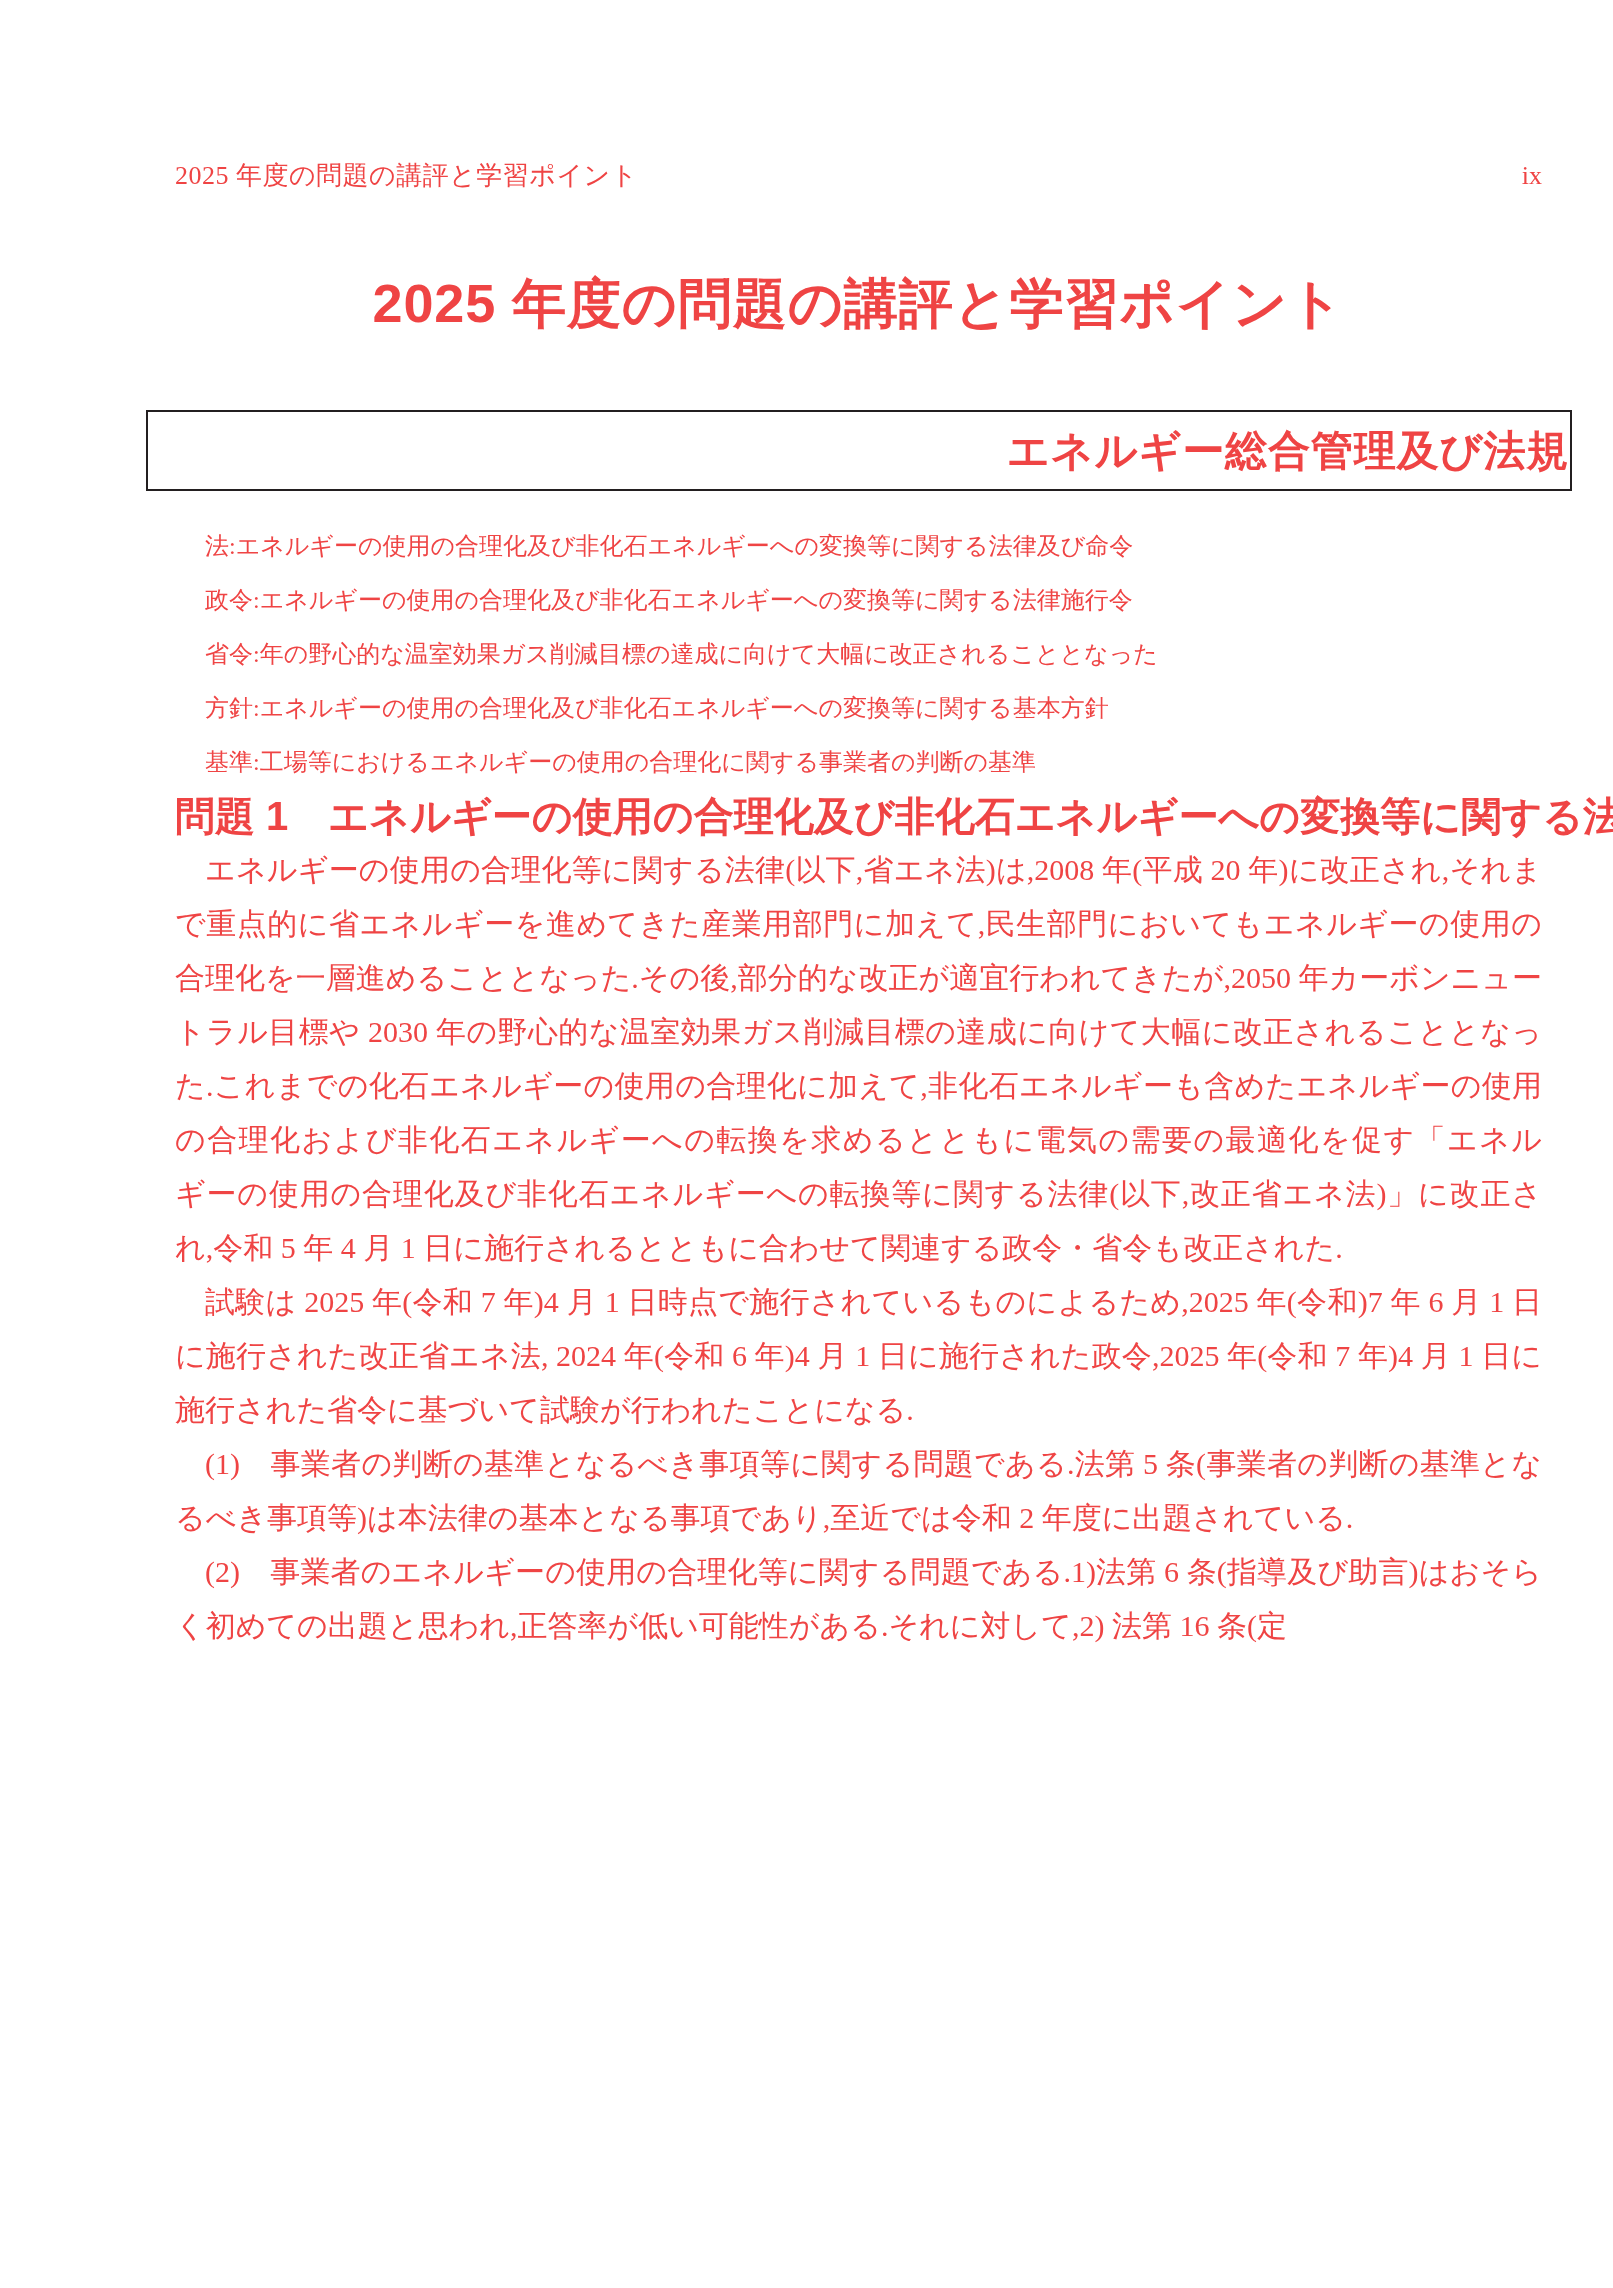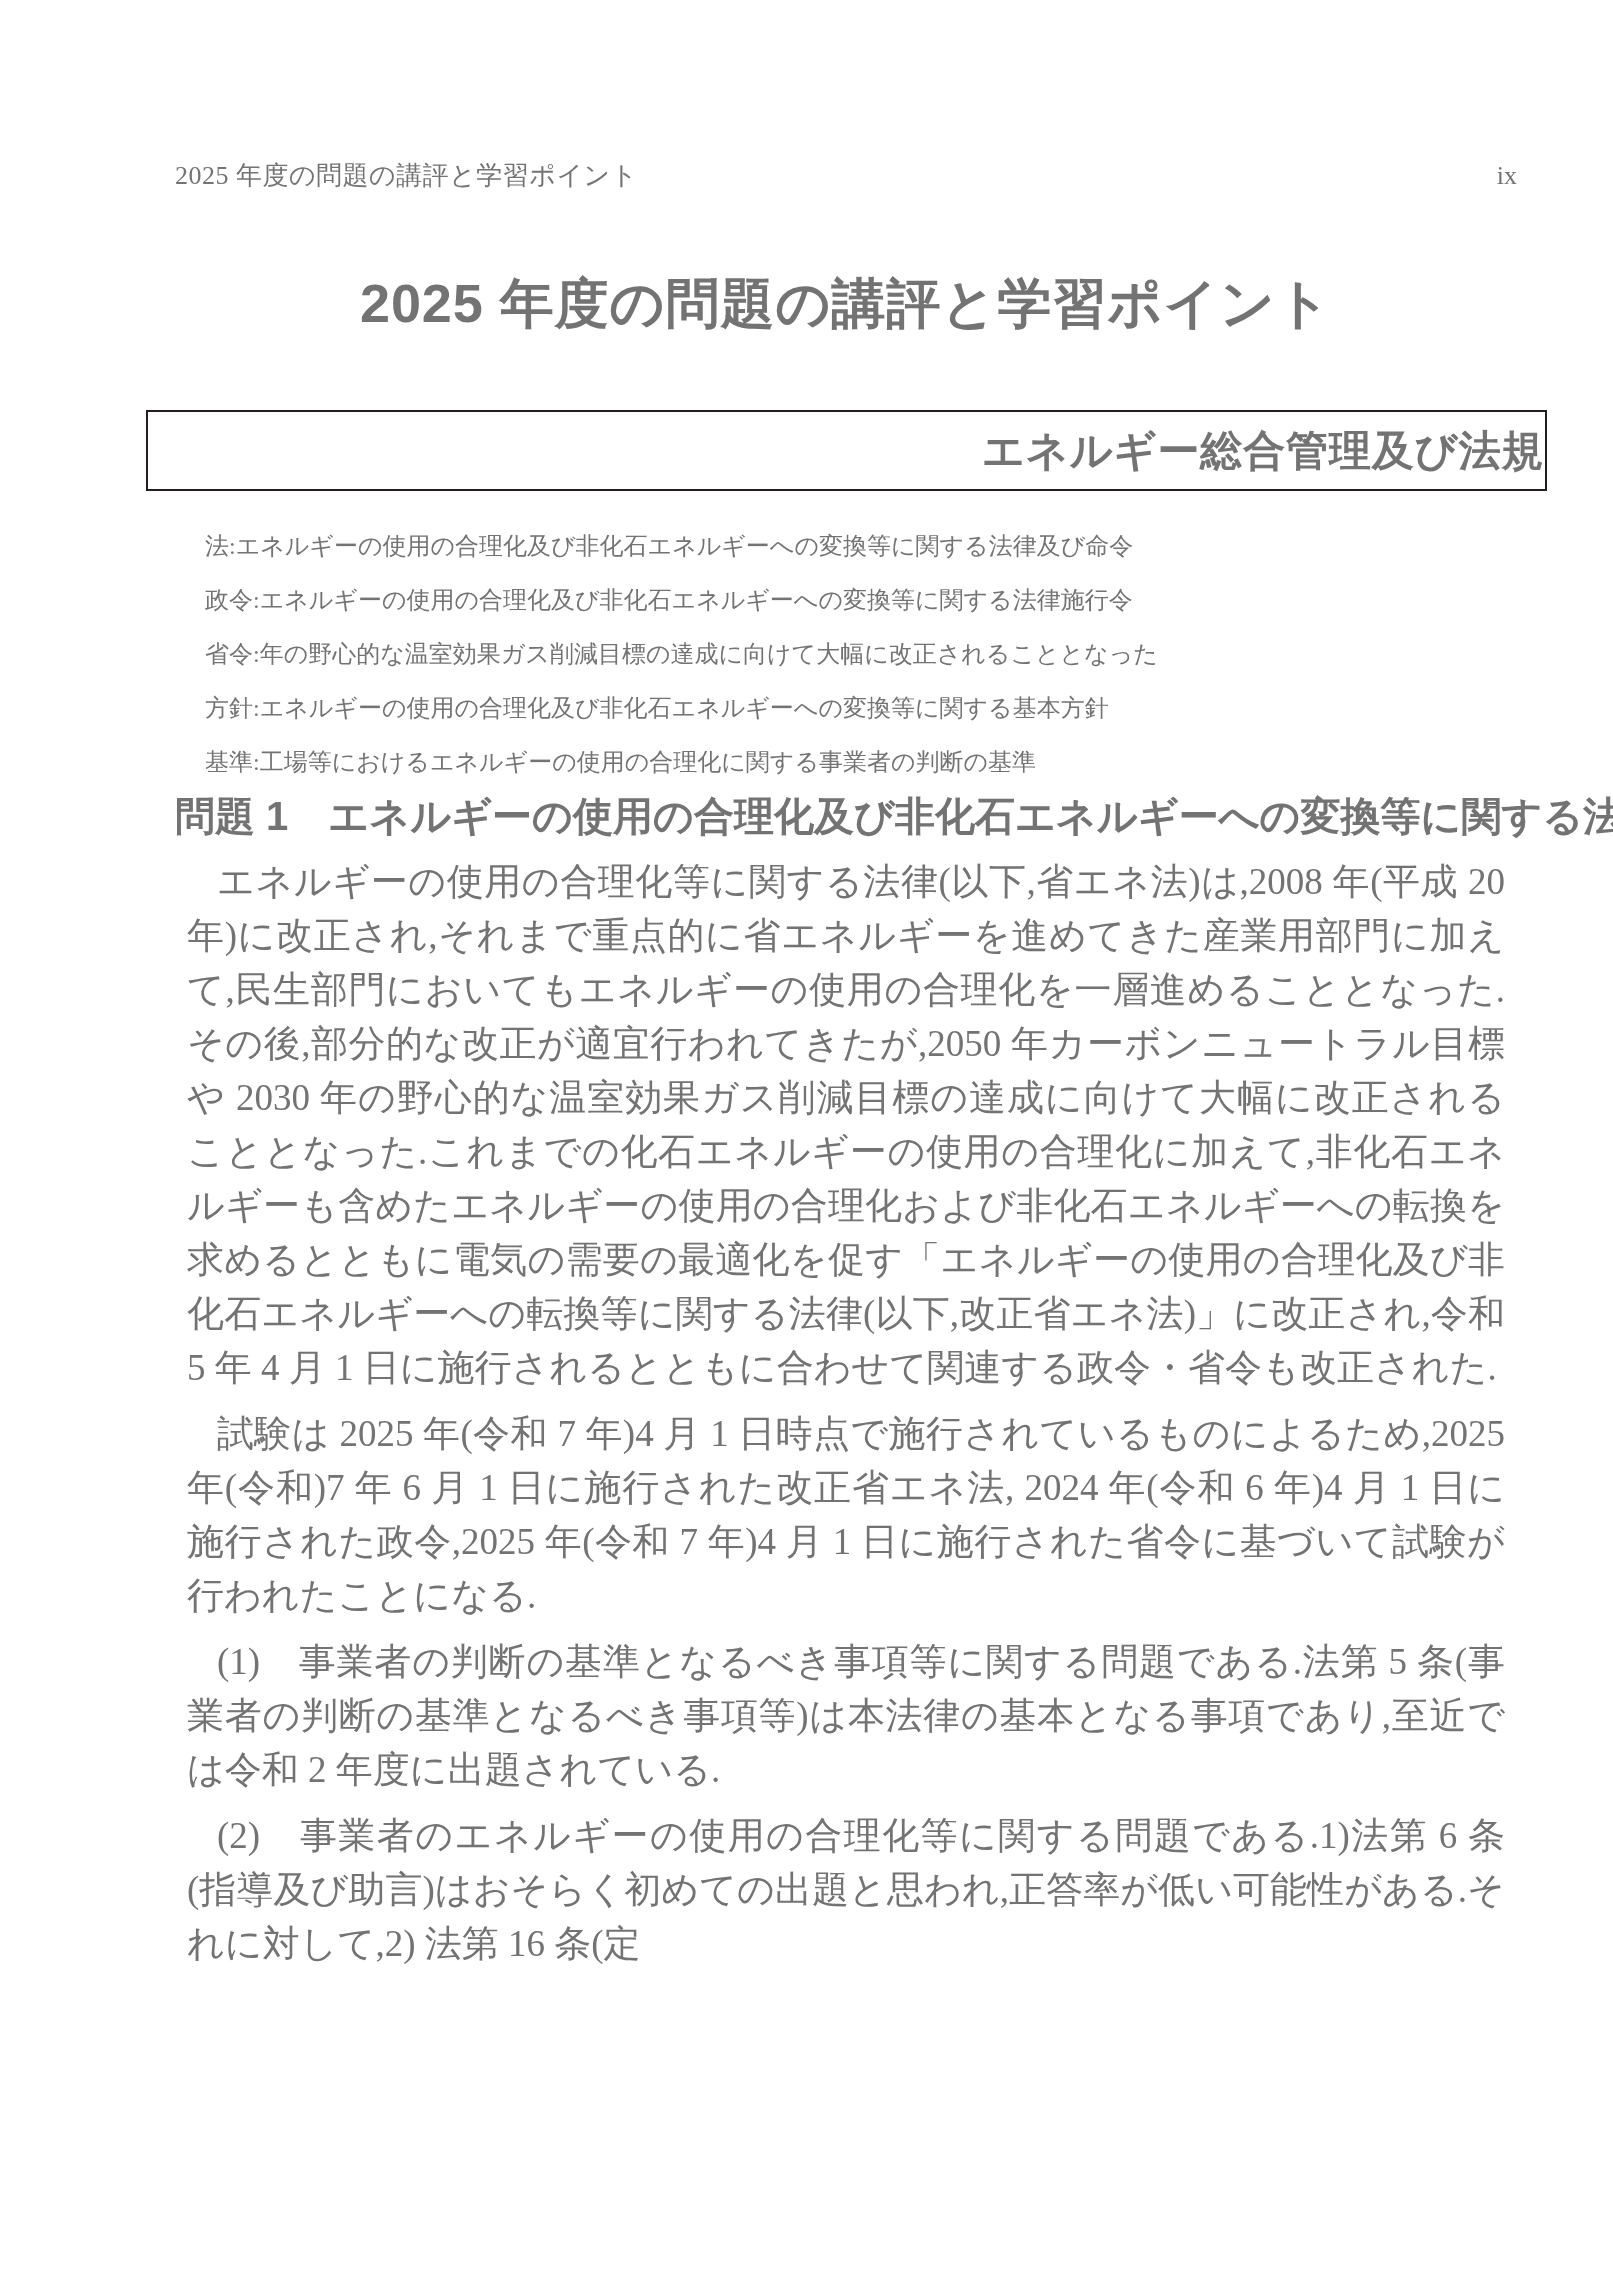--- a/index.html
+++ b/index.html
@@ -6,22 +6,22 @@
     margin: 0;
     padding: 0;
     background: #ffffff;
   }
   .page {
     position: relative;
     width: 1613px;
     height: 2289px;
     box-sizing: border-box;
     background: #ffffff;
-    color: #737373;
-    padding: 157px 96px 0 175px;
+    color: #ef4444;
+    padding: 157px 71px 0 175px;
     font-family: "Liberation Serif", "DejaVu Serif", serif;
     overflow: hidden;
   }
   .running-header {
     display: flex;
     justify-content: space-between;
     align-items: baseline;
     font-size: 26px;
     line-height: 37px;
     height: 37px;
@@ -60,22 +60,22 @@
   .def-close { margin: 0; }
   .problem-heading {
     margin: 0;
     font-family: "Liberation Sans", "DejaVu Sans", sans-serif;
     font-weight: 700;
     font-size: 40px;
     line-height: 54px;
     white-space: nowrap;
   }
   .body-para {
-    margin: 12px;
-    font-size: 37px;
+    margin: 0;
+    font-size: 30px;
     line-height: 54px;
     text-align: justify;
     text-indent: 30px; 
     line-break: strict;
     overflow-wrap: break-word;
   }
 </style>
 </head>
 <body>
 

